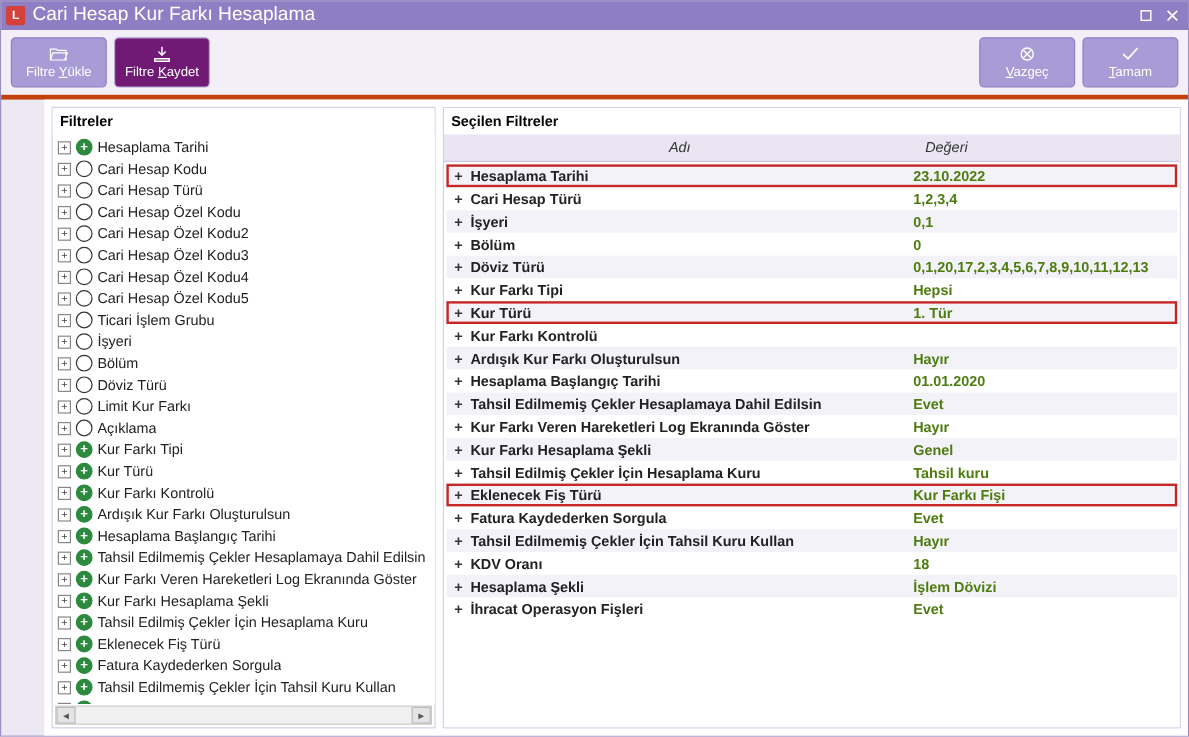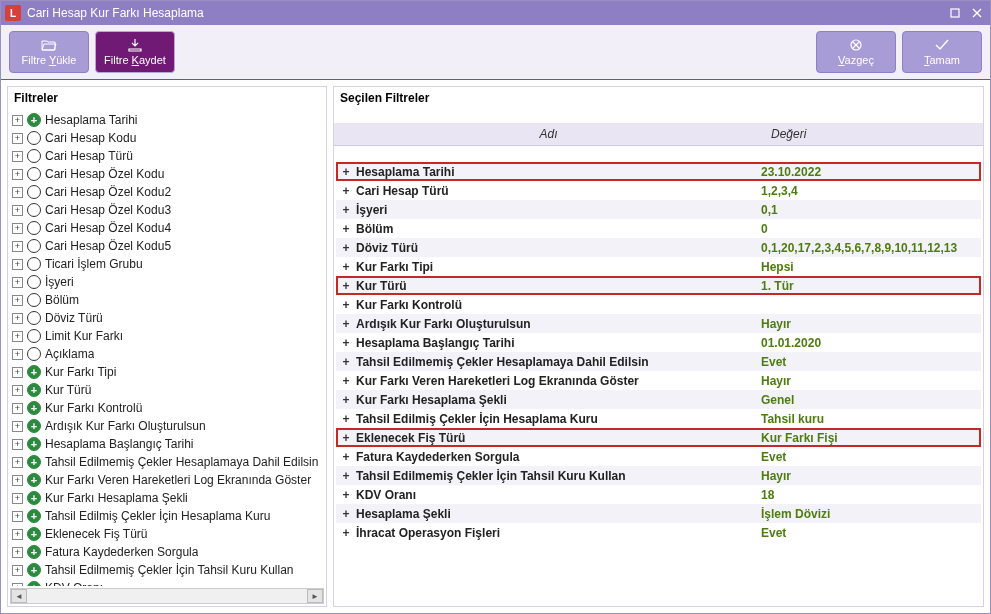--- a/index.html
+++ b/index.html
@@ -2,35 +2,35 @@
 <html><head>
   <meta charset="utf-8">
   <style>
     * { box-sizing: border-box; margin: 0; padding: 0; }
     body { font-family: "Segoe UI", Tahoma, sans-serif; font-size: 12px; background: #ece9f4; width: 991px; height: 614px; overflow: hidden; }
     
     .window { display: flex; flex-direction: column; width: 100%; height: 100%; border: 1px solid #9a8fc0; }
     
     .titlebar { background: #8e7fc4; color: #fff; display: flex; align-items: center; height: 24px; padding: 0 4px; }
     .titlebar-icon { width: 16px; height: 16px; background: #d4403a; border-radius: 2px; display: flex; align-items: center; justify-content: center; color: #fff; font-weight: bold; font-size: 10px; margin-right: 6px; }
-    .titlebar-title { flex: 1; font-size: 12px; }
+    .titlebar-title { flex: 1; font-size: 16px; }
     .titlebar-controls { display: flex; gap: 4px; }
     .titlebar-btn { width: 18px; height: 16px; display: flex; align-items: center; justify-content: center; color: #fff; cursor: pointer; }
     
-    .toolbar { background: #f2eff9; display: flex; align-items: center; padding: 6px 8px; gap: 6px; border-bottom: 1px solid #c2410c; }
+    .toolbar { background: #f2eff9; display: flex; align-items: center; padding: 6px 8px; gap: 6px; border-bottom: 4px solid #c2410c; }
     .tool-btn { background: #a89cd6; border: 1px solid #8f80c5; color: #fff; display: flex; flex-direction: column; align-items: center; justify-content: center; width: 80px; height: 42px; border-radius: 4px; cursor: pointer; font-size: 11px; }
     .tool-btn svg { width: 16px; height: 14px; margin-bottom: 2px; }
     .tool-btn.light { background: #701a75; border-color: #b4a9d5; align-items: center; }
     .toolbar-spacer { flex: 1; }
     
-    .content { display: flex; flex: 1; background: #fff; padding: 6px; gap: 6px; overflow: hidden; }
+    .content { display: flex; flex: 1; background: #fff; padding: 6px; gap: 6px; overflow: hidden; margin-left: 36px; }
     
     .panel { display: flex; flex-direction: column; border: 1px solid #d6d0e8; min-width: 0; }
     .panel-left { width: 320px; flex-shrink: 0; }
-    .panel-right { flex: 1; gap: 14px; }
+    .panel-right { flex: 1; }
     .panel-header { background: #fff; padding: 4px 6px; font-weight: bold; font-size: 12px; }
     .panel-body { flex: 1; overflow: auto; background: #fff; padding: 2px; }
     
     .filter-item { display: flex; align-items: center; height: 18px; gap: 4px; padding: 0 2px; cursor: pointer; white-space: nowrap; }
     .expand-box { width: 11px; height: 11px; border: 1px solid #888; display: flex; align-items: center; justify-content: center; font-size: 9px; line-height: 1; color: #444; flex-shrink: 0; }
     .status-circle { width: 14px; height: 14px; border-radius: 50%; border: 1.5px solid #333; flex-shrink: 0; display: flex; align-items: center; justify-content: center; background: #fff; }
     .status-circle.filled { background: #2b8a3e; border-color: #2b8a3e; }
     .status-circle.filled::after { content: "+"; color: #fff; font-size: 11px; font-weight: bold; line-height: 1; }
     .filter-label { font-size: 12px; color: #222; overflow: hidden; text-overflow: clip; }
     

